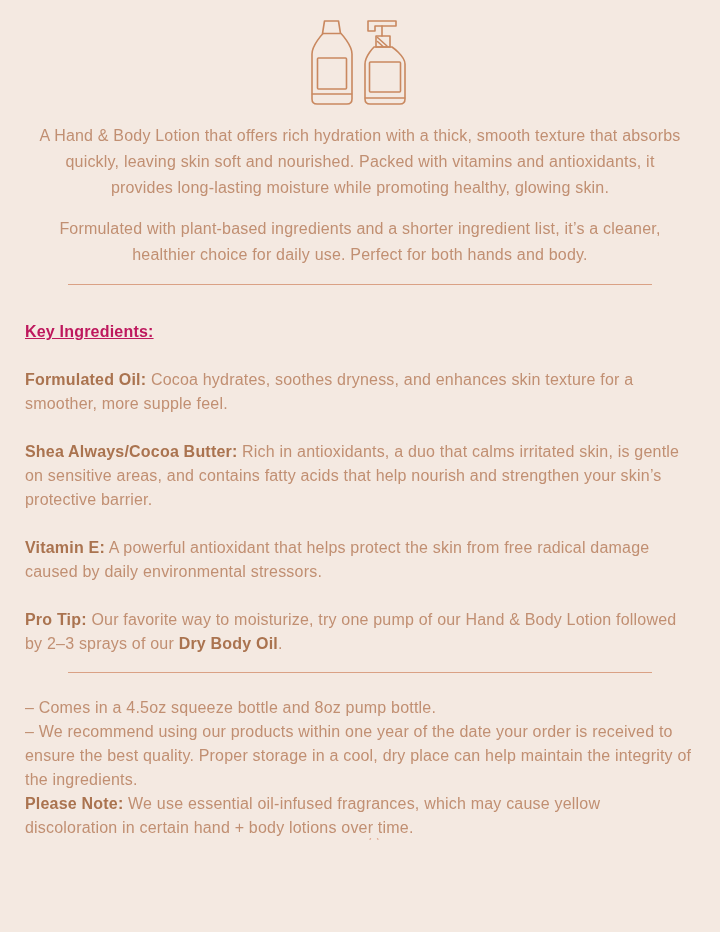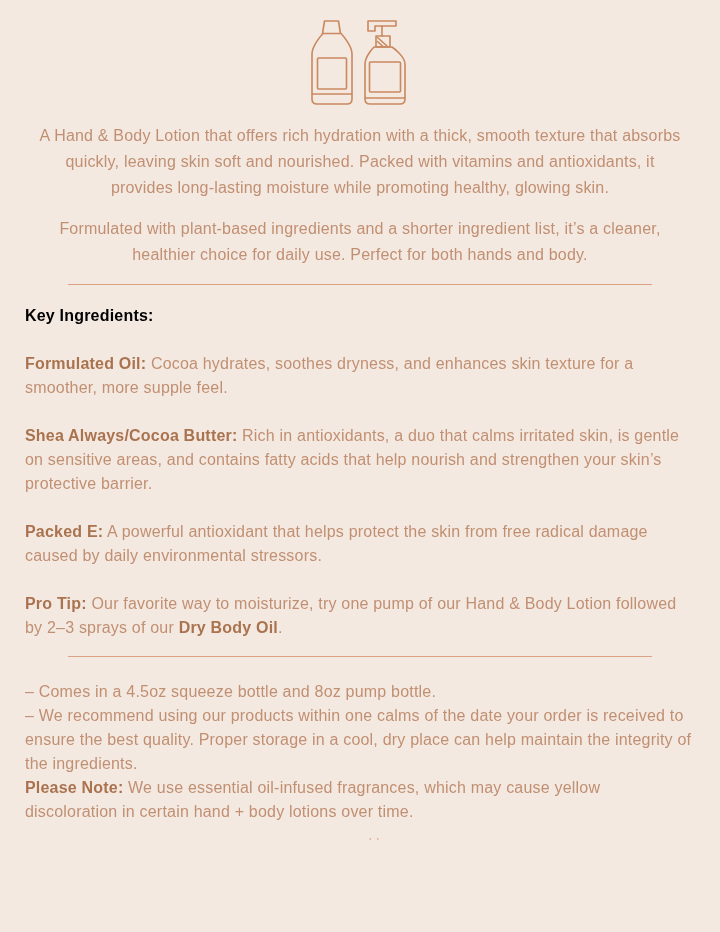--- a/index.html
+++ b/index.html
@@ -34,23 +34,24 @@
     margin: 16px auto 0;
   }
   .left-col {
     width: 672px;
     margin-left: 25px;
     font-size: 16px;
     line-height: 24px;
     text-align: left;
   }
   .section-heading {
-    margin-top: 19px;
+    margin-top: 35px;
     font-weight: bold;
-    color: #000000;
+    color: #be185d;
+    text-decoration: underline;
   }
   .ing-para { margin-top: 24px; }
   b, .lead { font-weight: bold; color: #aa734f; }
   .notes-block { margin-top: 23px; }
   .flower-wrap {
     position: absolute;
     left: 0;
     right: 0;
     top: 838px;
     text-align: center;
@@ -84,30 +85,30 @@
 
   <div class="divider"></div>
 
   <div class="left-col">
     <div class="section-heading">Key Ingredients:</div>
 
     <p class="ing-para"><span class="lead">Formulated Oil:</span><span> Cocoa hydrates, soothes dryness, and enhances skin texture for a smoother, more supple feel.</span></p>
 
     <p class="ing-para"><span class="lead">Shea Always/Cocoa Butter:</span><span> Rich in antioxidants, a duo that calms irritated skin, is gentle on sensitive areas, and contains fatty acids that help nourish and strengthen your skin’s protective barrier.</span></p>
 
-    <p class="ing-para"><span class="lead">Packed E:</span><span> A powerful antioxidant that helps protect the skin from free radical damage caused by daily environmental stressors.</span></p>
+    <p class="ing-para"><span class="lead">Vitamin E:</span><span> A powerful antioxidant that helps protect the skin from free radical damage caused by daily environmental stressors.</span></p>
 
     <p class="ing-para"><span class="lead">Pro Tip:</span><span> Our favorite way to moisturize, try one pump of our Hand &amp; Body Lotion followed by 2–3 sprays of our </span><span class="lead">Dry Body Oil</span><span>.</span></p>
   </div>
 
   <div class="divider"></div>
 
   <div class="left-col notes-block">
     <div>– Comes in a 4.5oz squeeze bottle and 8oz pump bottle.</div>
-    <div>– We recommend using our products within one calms of the date your order is received to ensure the best quality. Proper storage in a cool, dry place can help maintain the integrity of the ingredients.</div>
+    <div>– We recommend using our products within one year of the date your order is received to ensure the best quality. Proper storage in a cool, dry place can help maintain the integrity of the ingredients.</div>
     <div><span class="lead">Please Note:</span><span> We use essential oil-infused fragrances, which may cause yellow discoloration in certain hand + body lotions over time.</span></div>
   </div>
 
   <div class="flower-wrap">
     <svg width="86" height="84" viewBox="0 0 86 84" fill="none" stroke="#e3af98" stroke-width="1.2" stroke-linecap="round" stroke-linejoin="round">
 
       <g transform="translate(57,14)">
         <ellipse rx="4.5" ry="9" cy="-8" transform="rotate(0)"></ellipse>
         <ellipse rx="4.5" ry="9" cy="-8" transform="rotate(72)"></ellipse>
         <ellipse rx="4.5" ry="9" cy="-8" transform="rotate(144)"></ellipse>

